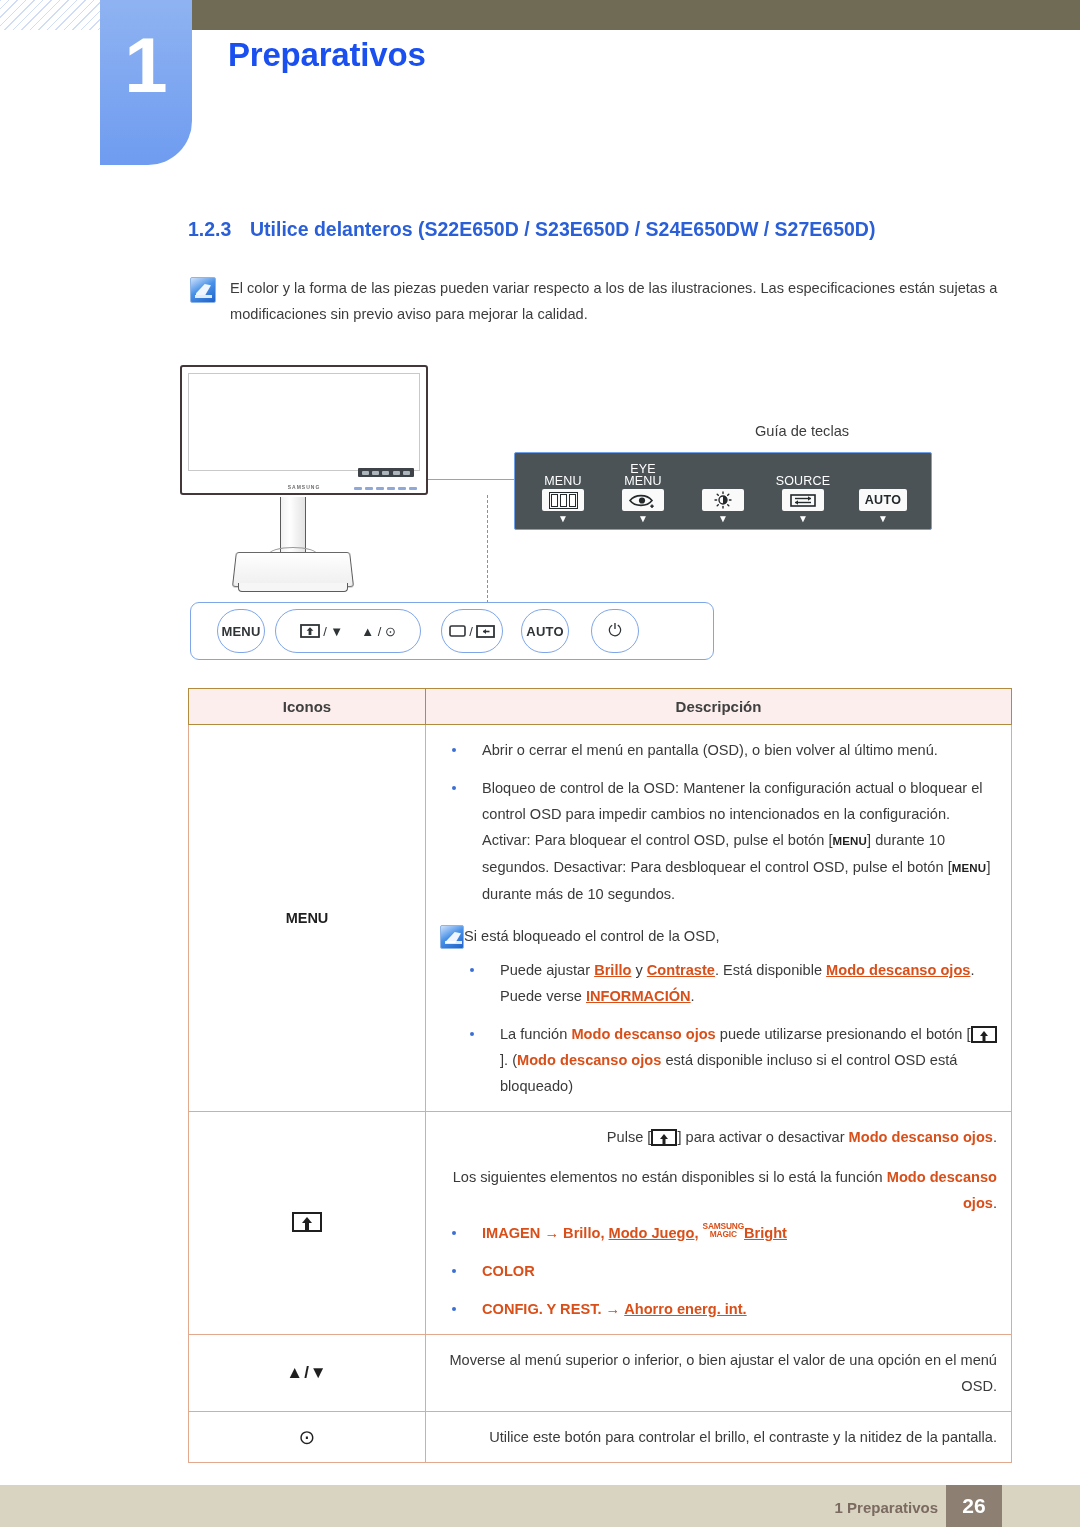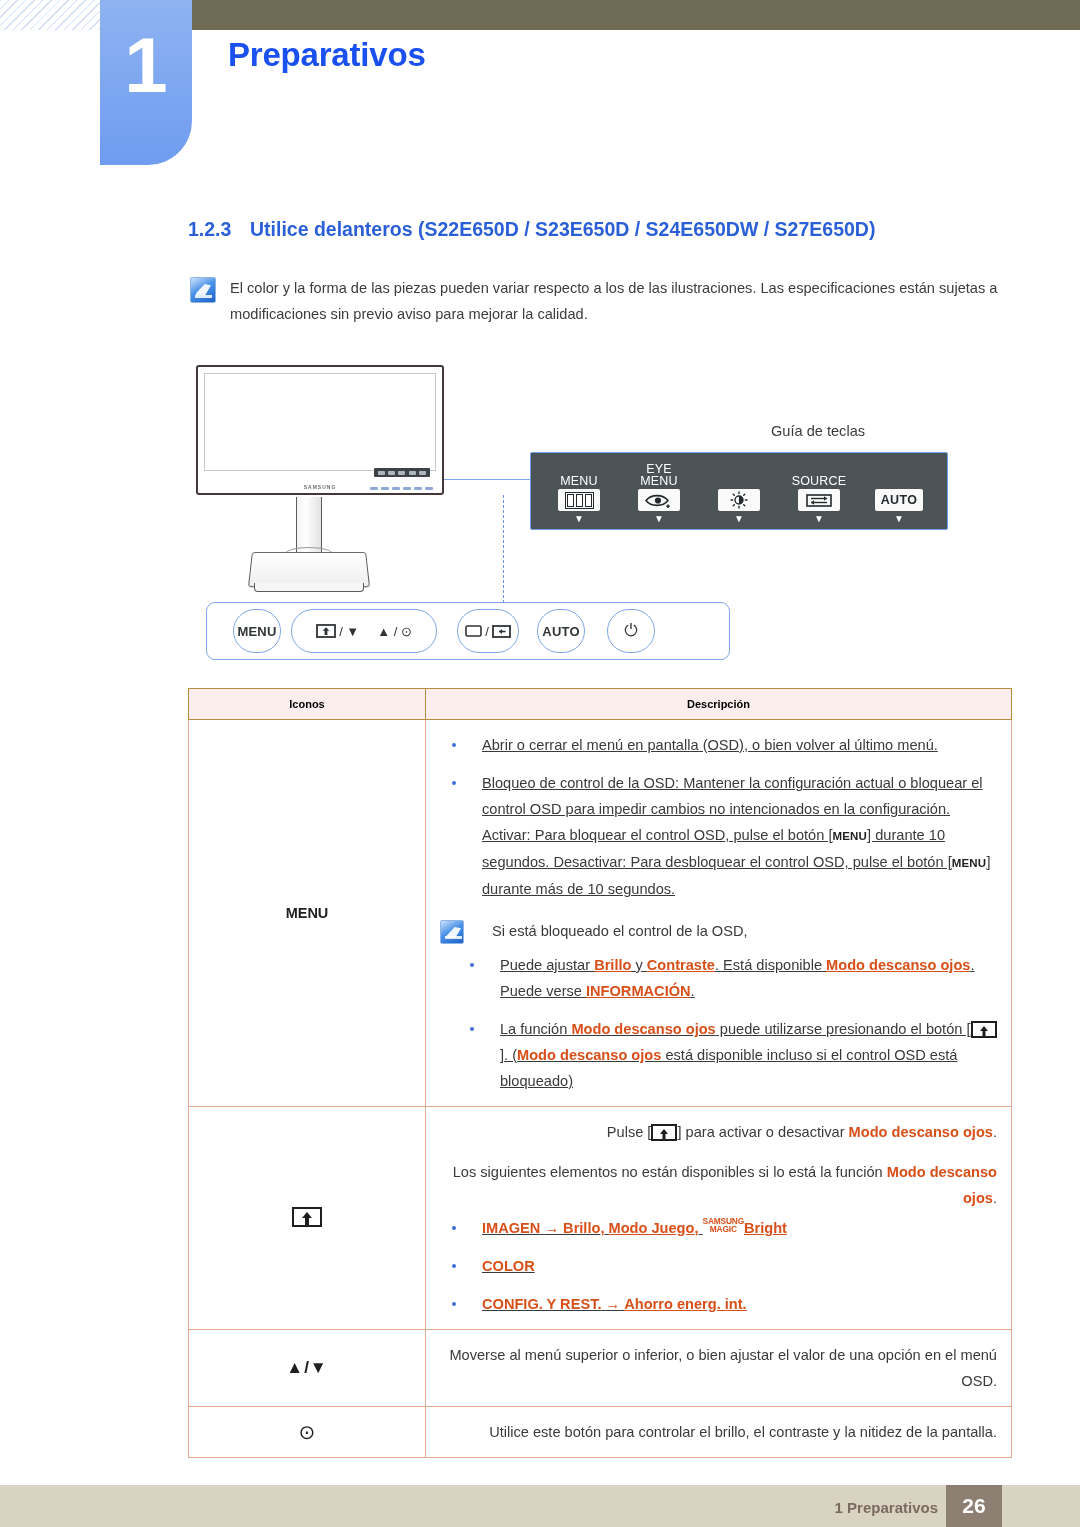--- a/index.html
+++ b/index.html
@@ -63,21 +63,21 @@
     opacity:.92;
   }
   .note-icon::after{
     content:""; position:absolute; left:4px; bottom:4px; width:17px; height:3px;
     background:#ffffff; opacity:.85;
   }
   .note-row { display:flex; gap:14px; align-items:flex-start; }
   .note-text { font-size:14.6px; line-height:26px; color:#3c3c3c; }
 
   
-  .illus { position:absolute; left:188px; top:355px; width:860px; height:330px; }
+  .illus { position:absolute; left:172px; top:355px; width:860px; height:330px; }
 
   
   .mon-body{
     position:absolute; left:8px; top:10px; width:248px; height:130px;
     border:2px solid #43373a; border-radius:3px; background:#fff;
   }
   .mon-screen{
     position:absolute; left:6px; top:6px; right:6px; bottom:22px;
     border:1px solid #c9c9c9; background:#fff;
   }
@@ -167,29 +167,29 @@
 
   
   .tbl{
     position:absolute; left:188px; top:688px; width:824px;
     border-collapse:collapse; font-size:14.6px;
   }
   .tbl td, .tbl th{
     border:1px solid #b08c3c; vertical-align:top; padding:12px 14px;
   }
   .tbl thead th{
-    background:#fbeeec; color:#000000; font-weight:700; text-align:center;
-    font-size:11px; padding:9px 8px;
+    background:#fbeeec; color:#404040; font-weight:700; text-align:center;
+    font-size:15px; padding:9px 8px;
   }
   .tbl tbody td{ border-color:#e2a98f; }
   .tbl .c-icon{ width:237px; text-align:center; vertical-align:middle; }
   .tbl p{ margin:0 0 0 0; line-height:26px;text-align:right; }
   .bullets{ list-style:none; margin:0; padding:0; }
   .bullets li{
-    position:relative; padding-left:42px; line-height:26px; margin-bottom:12px;text-decoration:underline;
+    position:relative; padding-left:42px; line-height:26px; margin-bottom:12px;
   }
   .bullets li:last-child{ margin-bottom:0; }
   .bullets li::before{
     content:""; position:absolute; left:12px; top:11px;
     width:4px; height:4px; background:#3b6fd4; border-radius:50%;
   }
   .red{ color:#d94f19; font-weight:700; }
   .redu{ color:#d94f19; font-weight:700; text-decoration:underline; }
   .kbd{
     display:inline-block; font-size:11.5px; font-weight:700; color:#1f1f1f;
@@ -201,21 +201,21 @@
   }
   .inl-box::before{
     content:""; position:absolute; left:50%; top:3px; transform:translateX(-50%);
     width:0;height:0; border-left:4px solid transparent; border-right:4px solid transparent;
     border-bottom:5px solid #1f1f1f;
   }
   .inl-box::after{
     content:""; position:absolute; left:50%; top:8px; transform:translateX(-50%);
     width:3px; height:7px; background:#1f1f1f;
   }
-  .note-inner{ display:flex; gap:28px; align-items:flex-end; margin:16px 0 8px; }
+  .note-inner{ display:flex; gap:0; align-items:flex-end; margin:16px 0 8px; }
   .note-inner .note-icon{ width:24px;height:24px;flex:0 0 24px; }
   .magic{
     display:inline-block; font-size:8.4px; line-height:8.4px; font-weight:700;
     text-align:center; vertical-align:1px; color:#d94f19; letter-spacing:-.2px;
   }
   .big-icon-box{
     display:inline-block; width:30px; height:20px; border:2.4px solid #1f1f1f;
     position:relative; background:#fff;
   }
   .big-icon-box::before{

